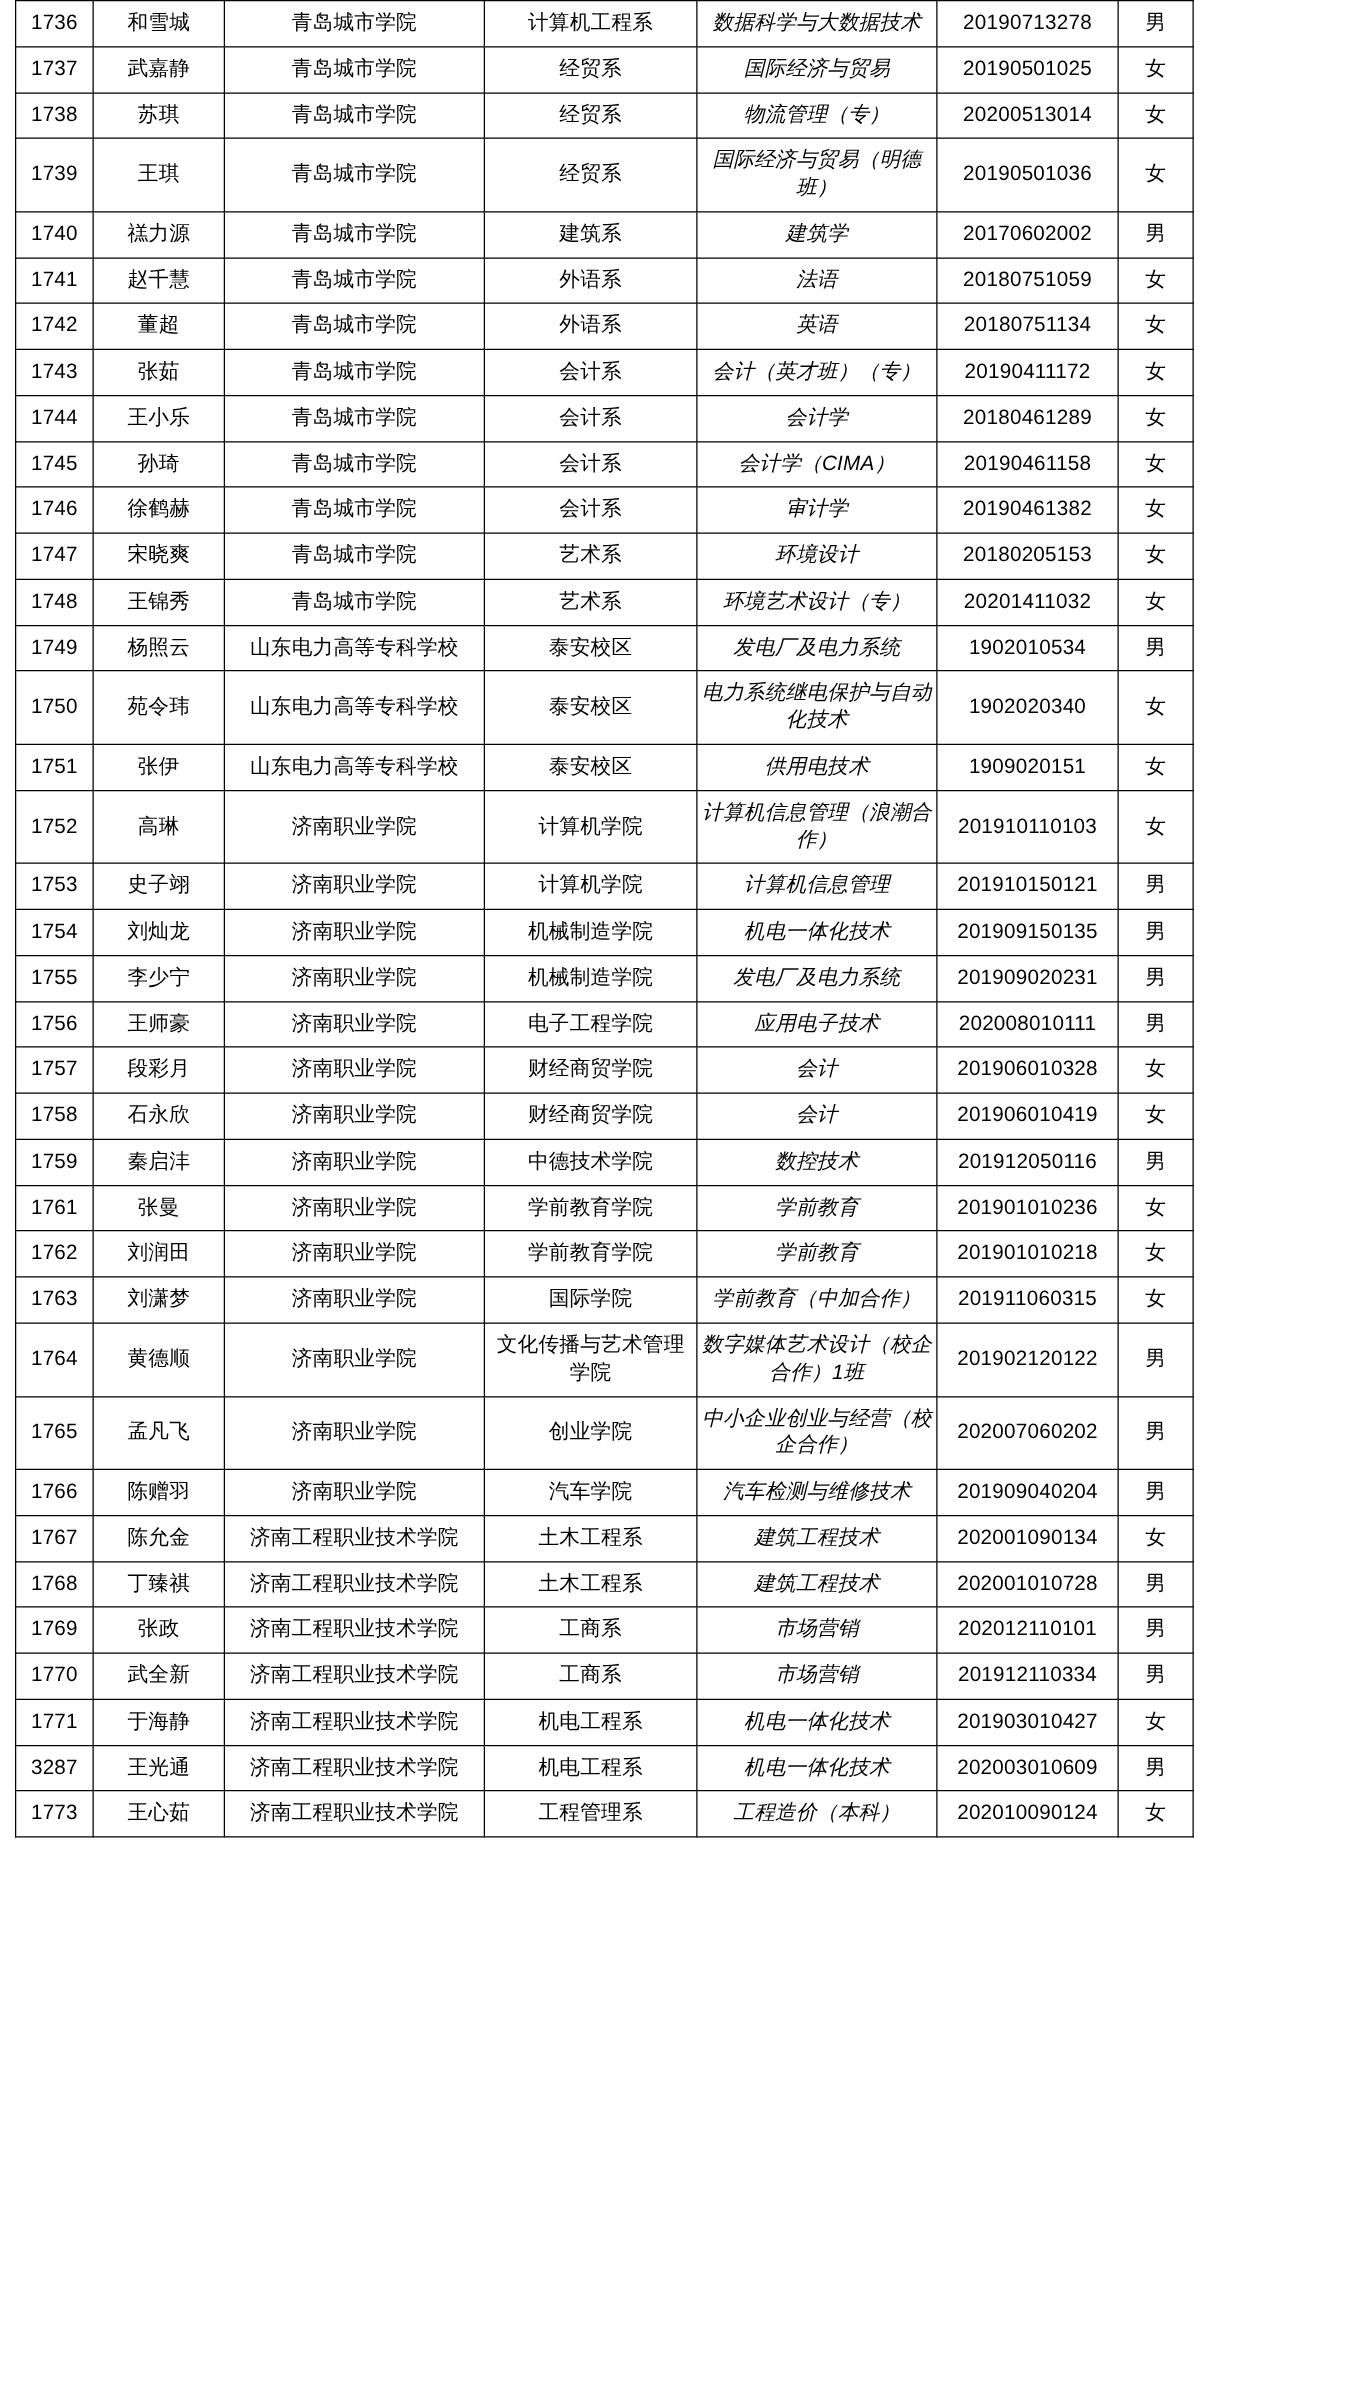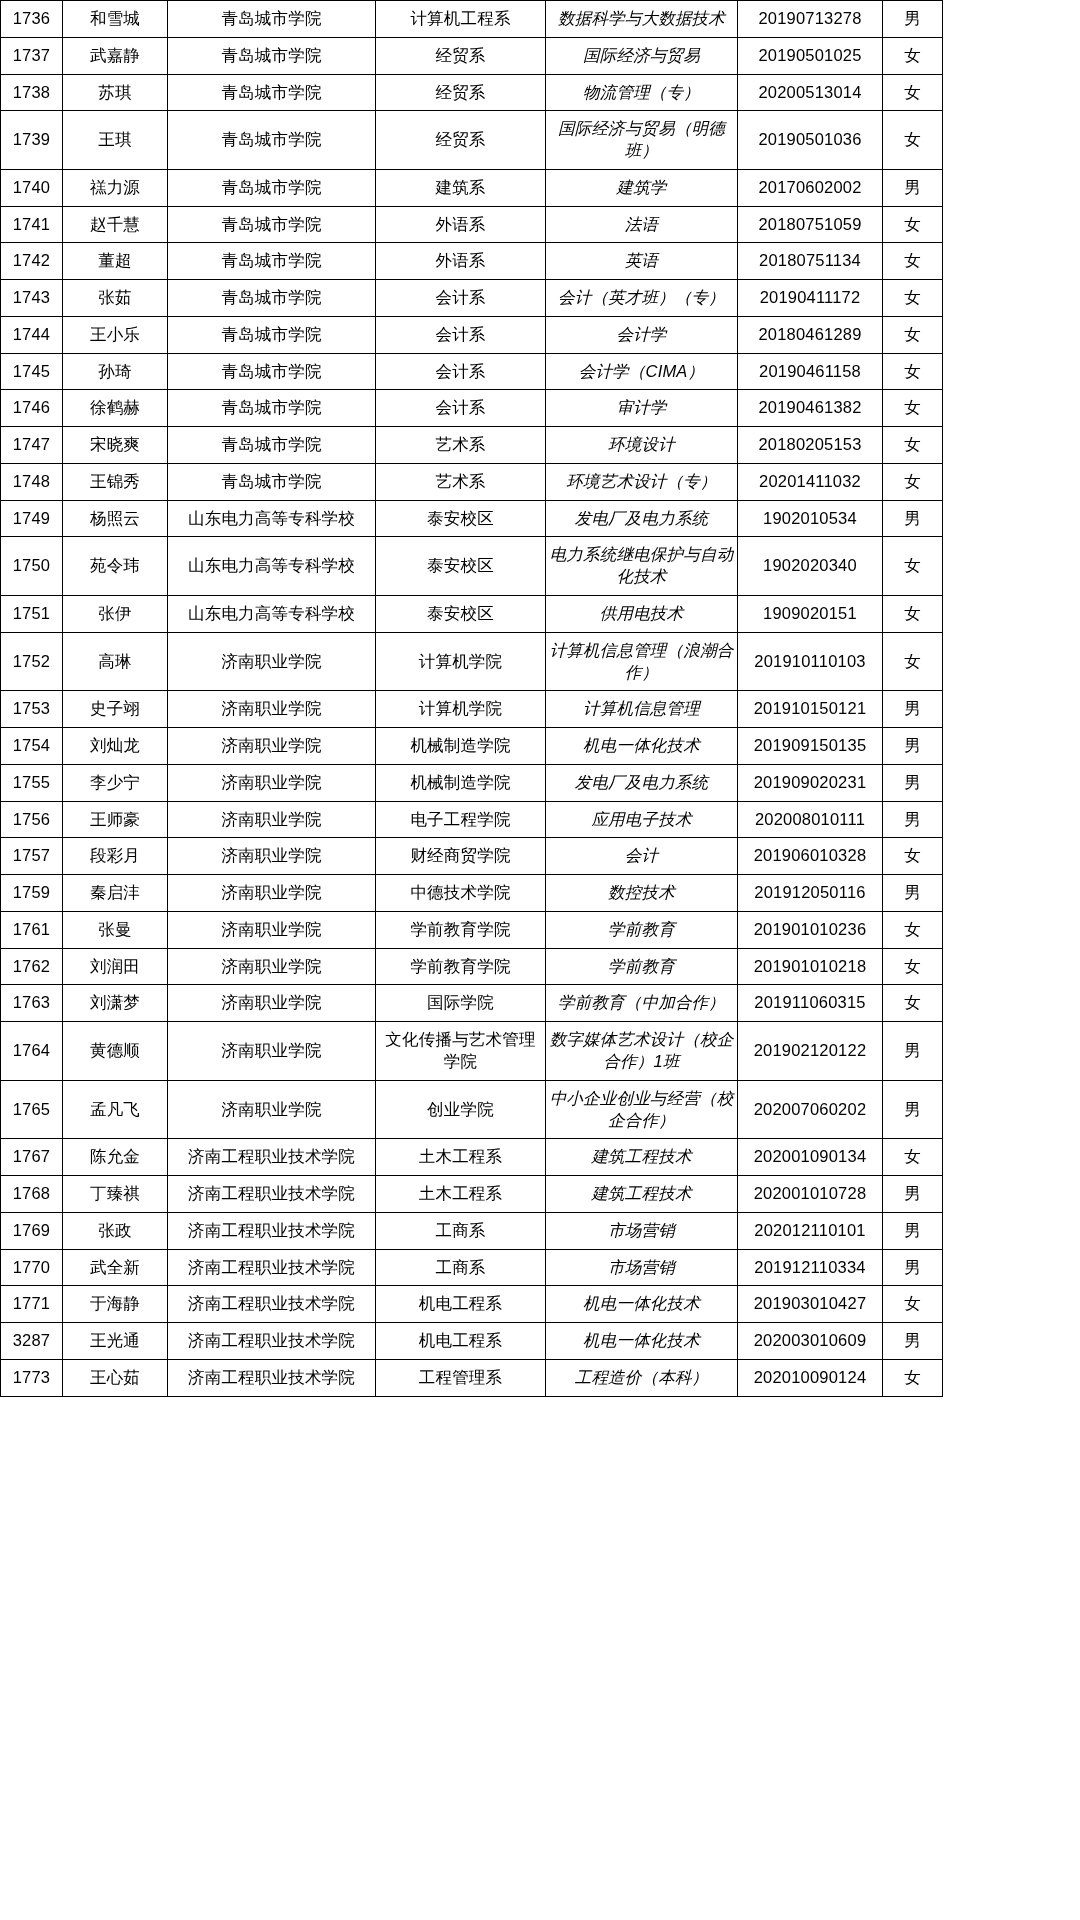--- a/index.html
+++ b/index.html
@@ -10,21 +10,21 @@
   body {
     width: 1080px;
     height: 1920px;
     font-family: "Liberation Sans", "DejaVu Sans", sans-serif;
     color: #000000;
     overflow: hidden;
   }
   #table-wrap {
     width: 988px;
     box-sizing: border-box;
-    padding-left: 0px;
+    padding-left: 12px;
   }
   table.roster {
     border-collapse: collapse;
     table-layout: fixed;
     width: 882px;
     margin: 0;
     border-top: 1px solid #000;
   }
   table.roster td {
     border: 1px solid #000000;
@@ -243,20 +243,29 @@
         <tr>
           <td class="c-idx">1757</td>
           <td class="c-name">段彩月</td>
           <td class="c-school">济南职业学院</td>
           <td class="c-dept">财经商贸学院</td>
           <td class="c-major">会计</td>
           <td class="c-sid">201906010328</td>
           <td class="c-sex">女</td>
         </tr>
         <tr>
+          <td class="c-idx">1758</td>
+          <td class="c-name">石永欣</td>
+          <td class="c-school">济南职业学院</td>
+          <td class="c-dept">财经商贸学院</td>
+          <td class="c-major">会计</td>
+          <td class="c-sid">201906010419</td>
+          <td class="c-sex">女</td>
+        </tr>
+        <tr>
           <td class="c-idx">1759</td>
           <td class="c-name">秦启沣</td>
           <td class="c-school">济南职业学院</td>
           <td class="c-dept">中德技术学院</td>
           <td class="c-major">数控技术</td>
           <td class="c-sid">201912050116</td>
           <td class="c-sex">男</td>
         </tr>
         <tr>
           <td class="c-idx">1761</td>
@@ -294,20 +303,29 @@
           <td class="c-sid">201902120122</td>
           <td class="c-sex">男</td>
         </tr>
         <tr>
           <td class="c-idx">1765</td>
           <td class="c-name">孟凡飞</td>
           <td class="c-school">济南职业学院</td>
           <td class="c-dept">创业学院</td>
           <td class="c-major">中小企业创业与经营（校企合作）</td>
           <td class="c-sid">202007060202</td>
+          <td class="c-sex">男</td>
+        </tr>
+        <tr>
+          <td class="c-idx">1766</td>
+          <td class="c-name">陈赠羽</td>
+          <td class="c-school">济南职业学院</td>
+          <td class="c-dept">汽车学院</td>
+          <td class="c-major">汽车检测与维修技术</td>
+          <td class="c-sid">201909040204</td>
           <td class="c-sex">男</td>
         </tr>
         <tr>
           <td class="c-idx">1767</td>
           <td class="c-name">陈允金</td>
           <td class="c-school">济南工程职业技术学院</td>
           <td class="c-dept">土木工程系</td>
           <td class="c-major">建筑工程技术</td>
           <td class="c-sid">202001090134</td>
           <td class="c-sex">女</td>

